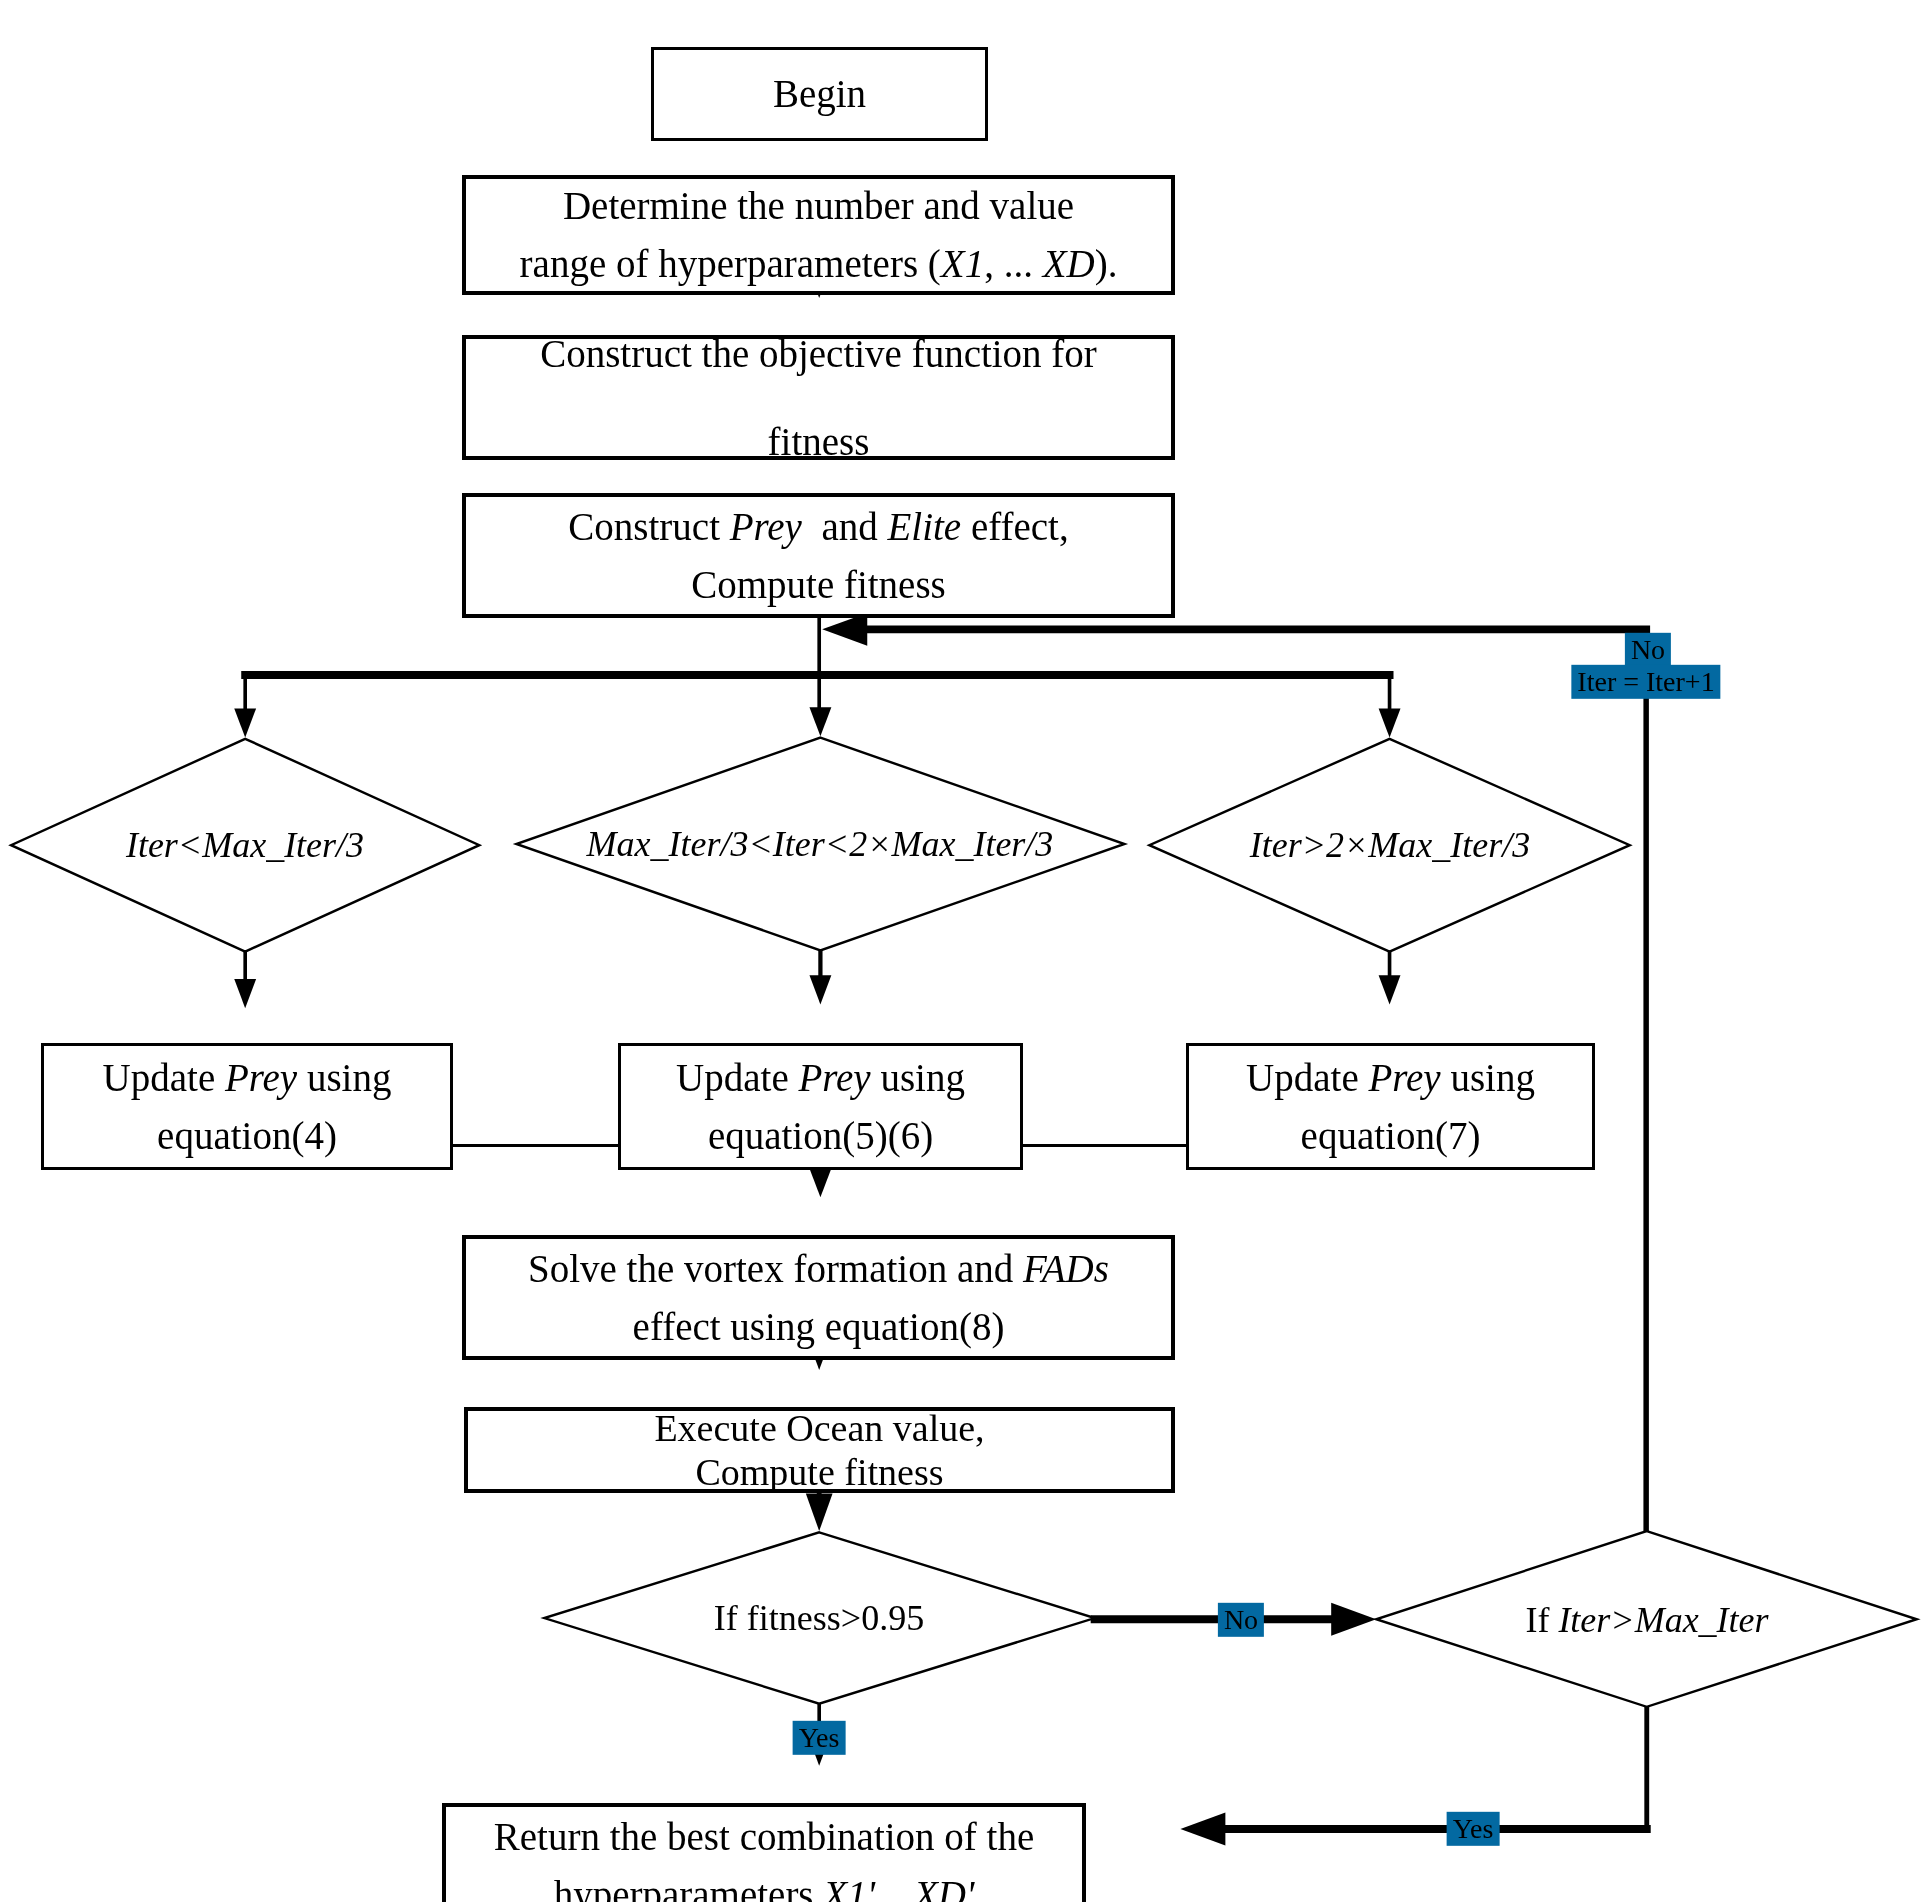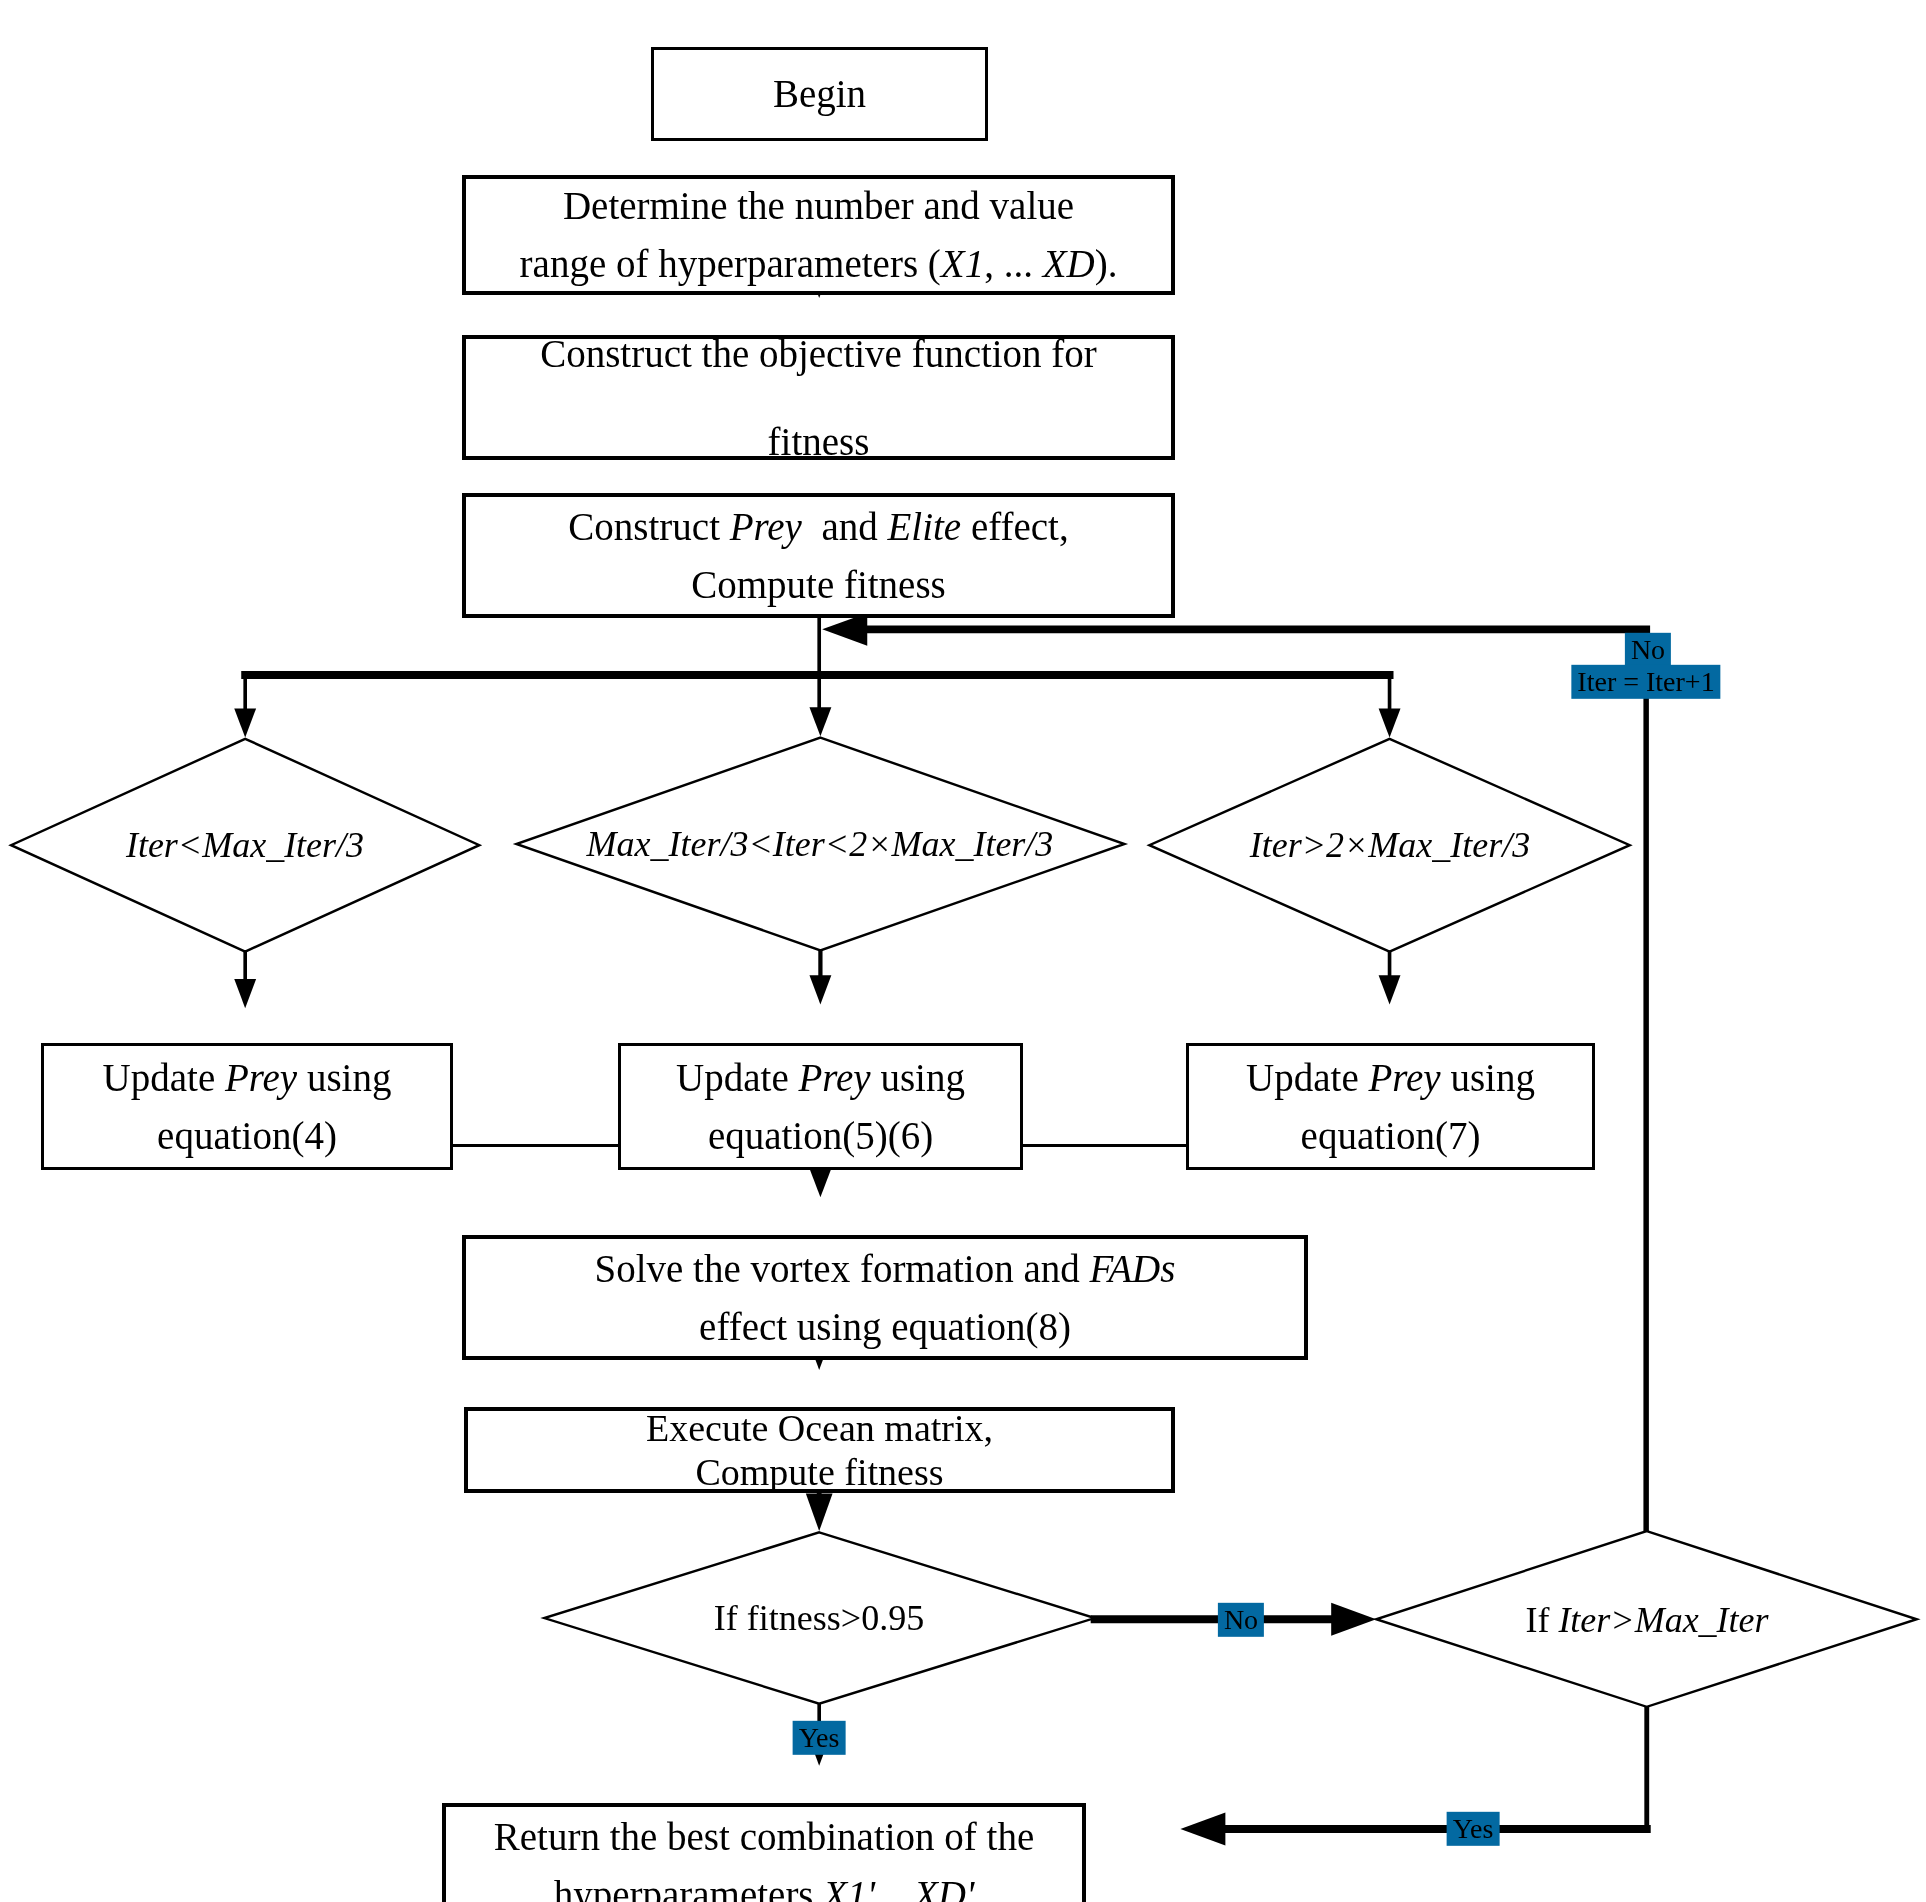--- a/index.html
+++ b/index.html
@@ -117,27 +117,27 @@
   <div class="node b5 fs-node" style="left:618px;top:1007px;width:405px;height:127px;">
     <span class="ln"><span>Update </span><span class="it">Prey</span><span> using</span></span>
     <span class="ln">equation(5)(6)</span>
   </div>
 
   <div class="node b5 fs-node" style="left:1186px;top:1007px;width:409px;height:127px;">
     <span class="ln"><span>Update </span><span class="it">Prey</span><span> using</span></span>
     <span class="ln">equation(7)</span>
   </div>
 
-  <div class="node b7 fs-node" style="left:462px;top:1199px;width:846px;height:125px;">
+  <div class="node b7 fs-node" style="left:462px;top:1199px;width:713px;height:125px;">
     <span class="ln"><span>Solve the vortex formation and </span><span class="it">FADs</span></span>
     <span class="ln">effect using equation(8)</span>
   </div>
 
   <div class="node b7 fs-exec" style="left:464px;top:1371px;width:711px;height:86px;">
-    <span class="ln">Execute Ocean matrix,</span>
+    <span class="ln">Execute Ocean value,</span>
     <span class="ln">Compute fitness</span>
   </div>
 
   <div class="node b7 fs-node" style="left:442px;top:1767px;width:644px;height:125px;">
     <span class="ln">Return the best combination of the</span>
     <span class="ln"><span>hyperparameters </span><span class="it">X1',...XD'</span></span>
   </div>
 
   <div class="dlabel it" style="left:245px;top:845px;">Iter&lt;Max_Iter/3</div>
   <div class="dlabel it" style="left:820px;top:844px;">Max_Iter/3&lt;Iter&lt;2×Max_Iter/3</div>

